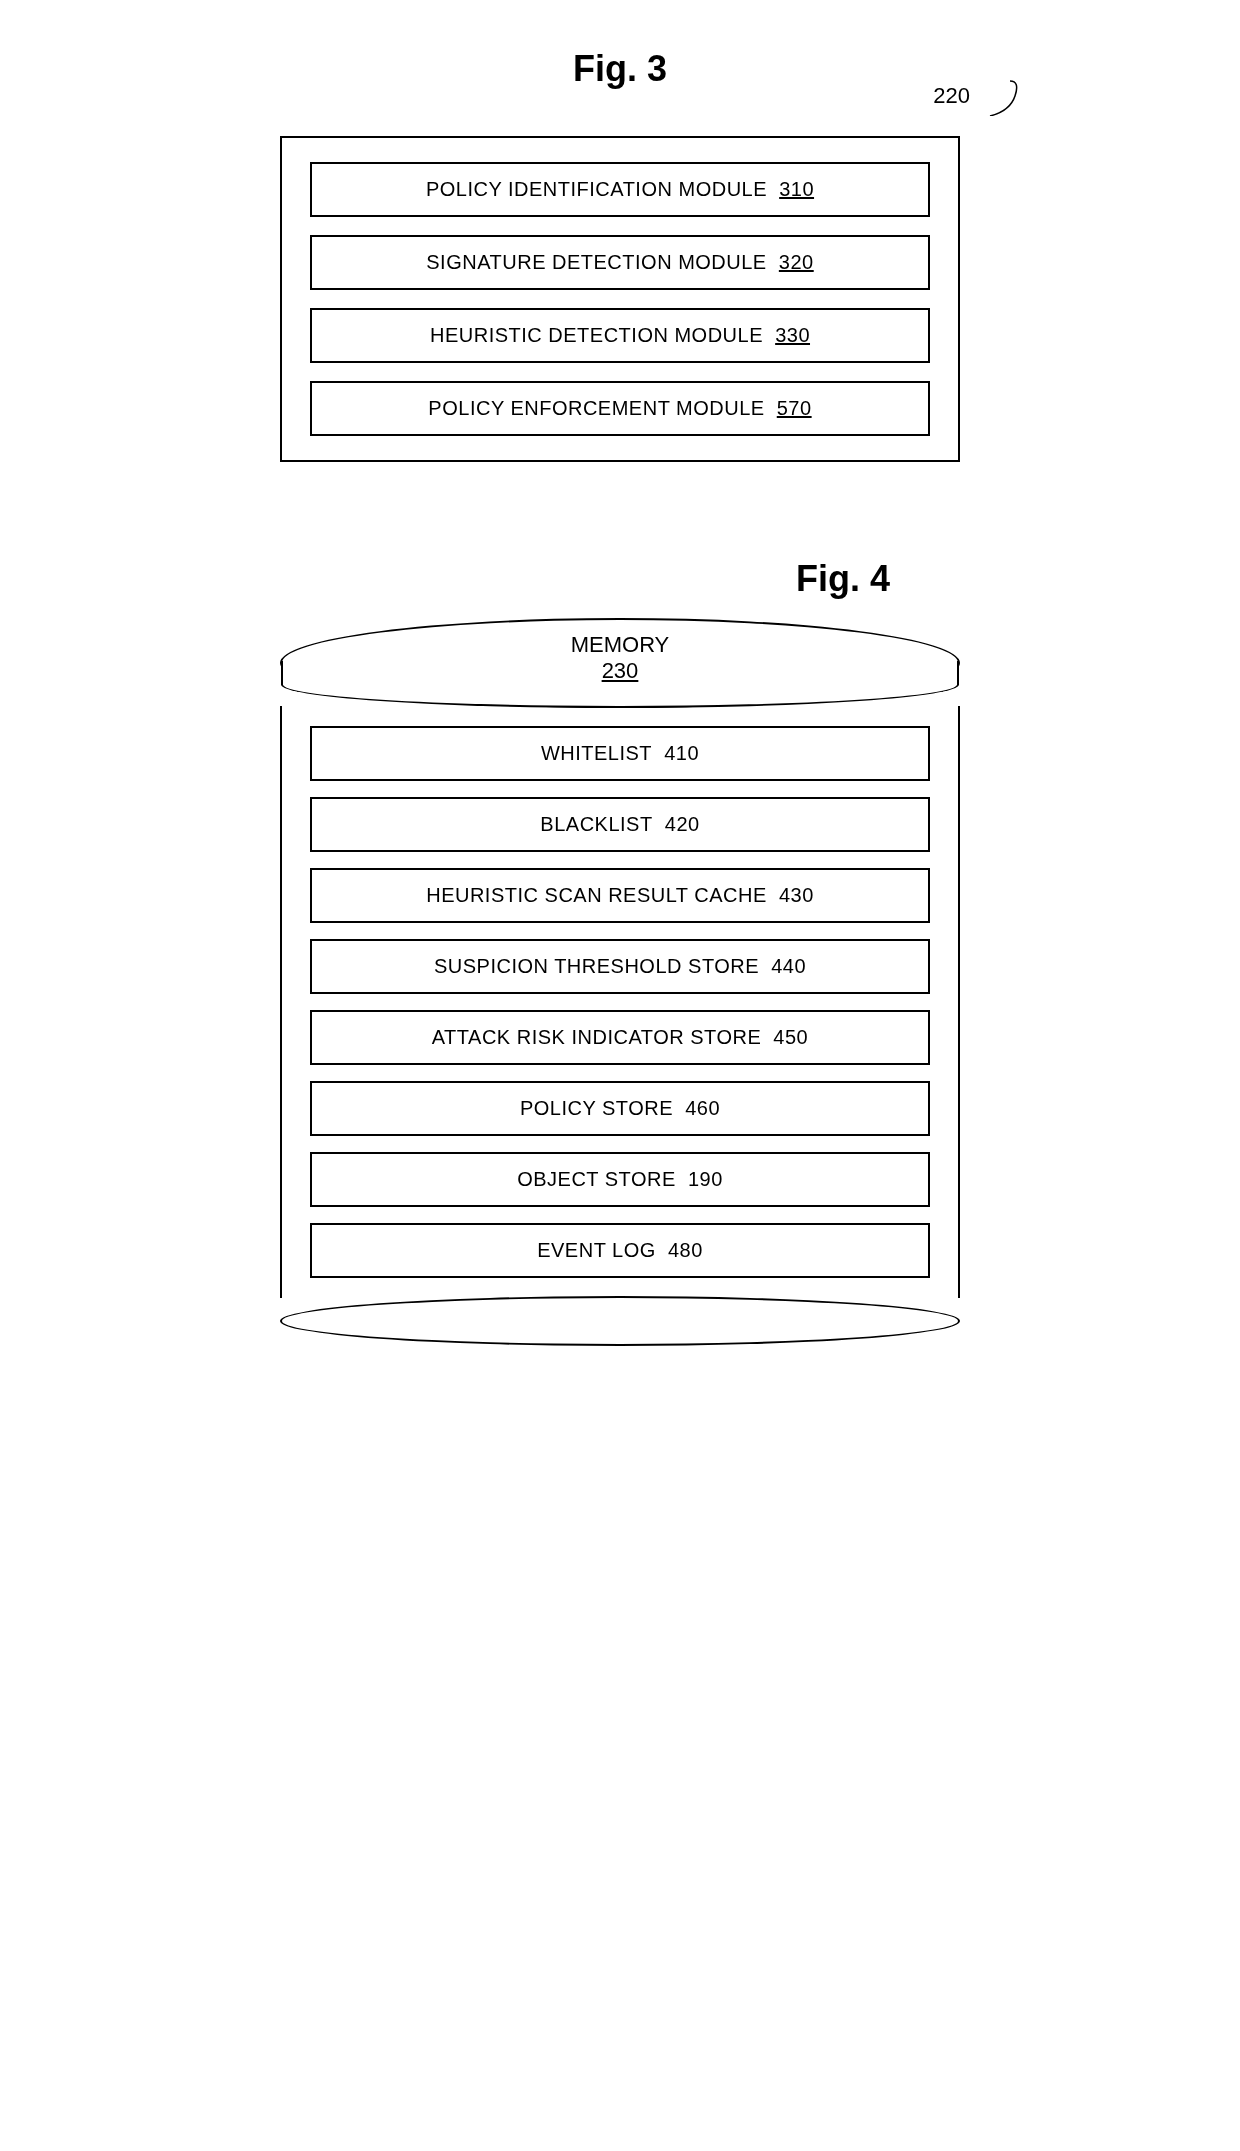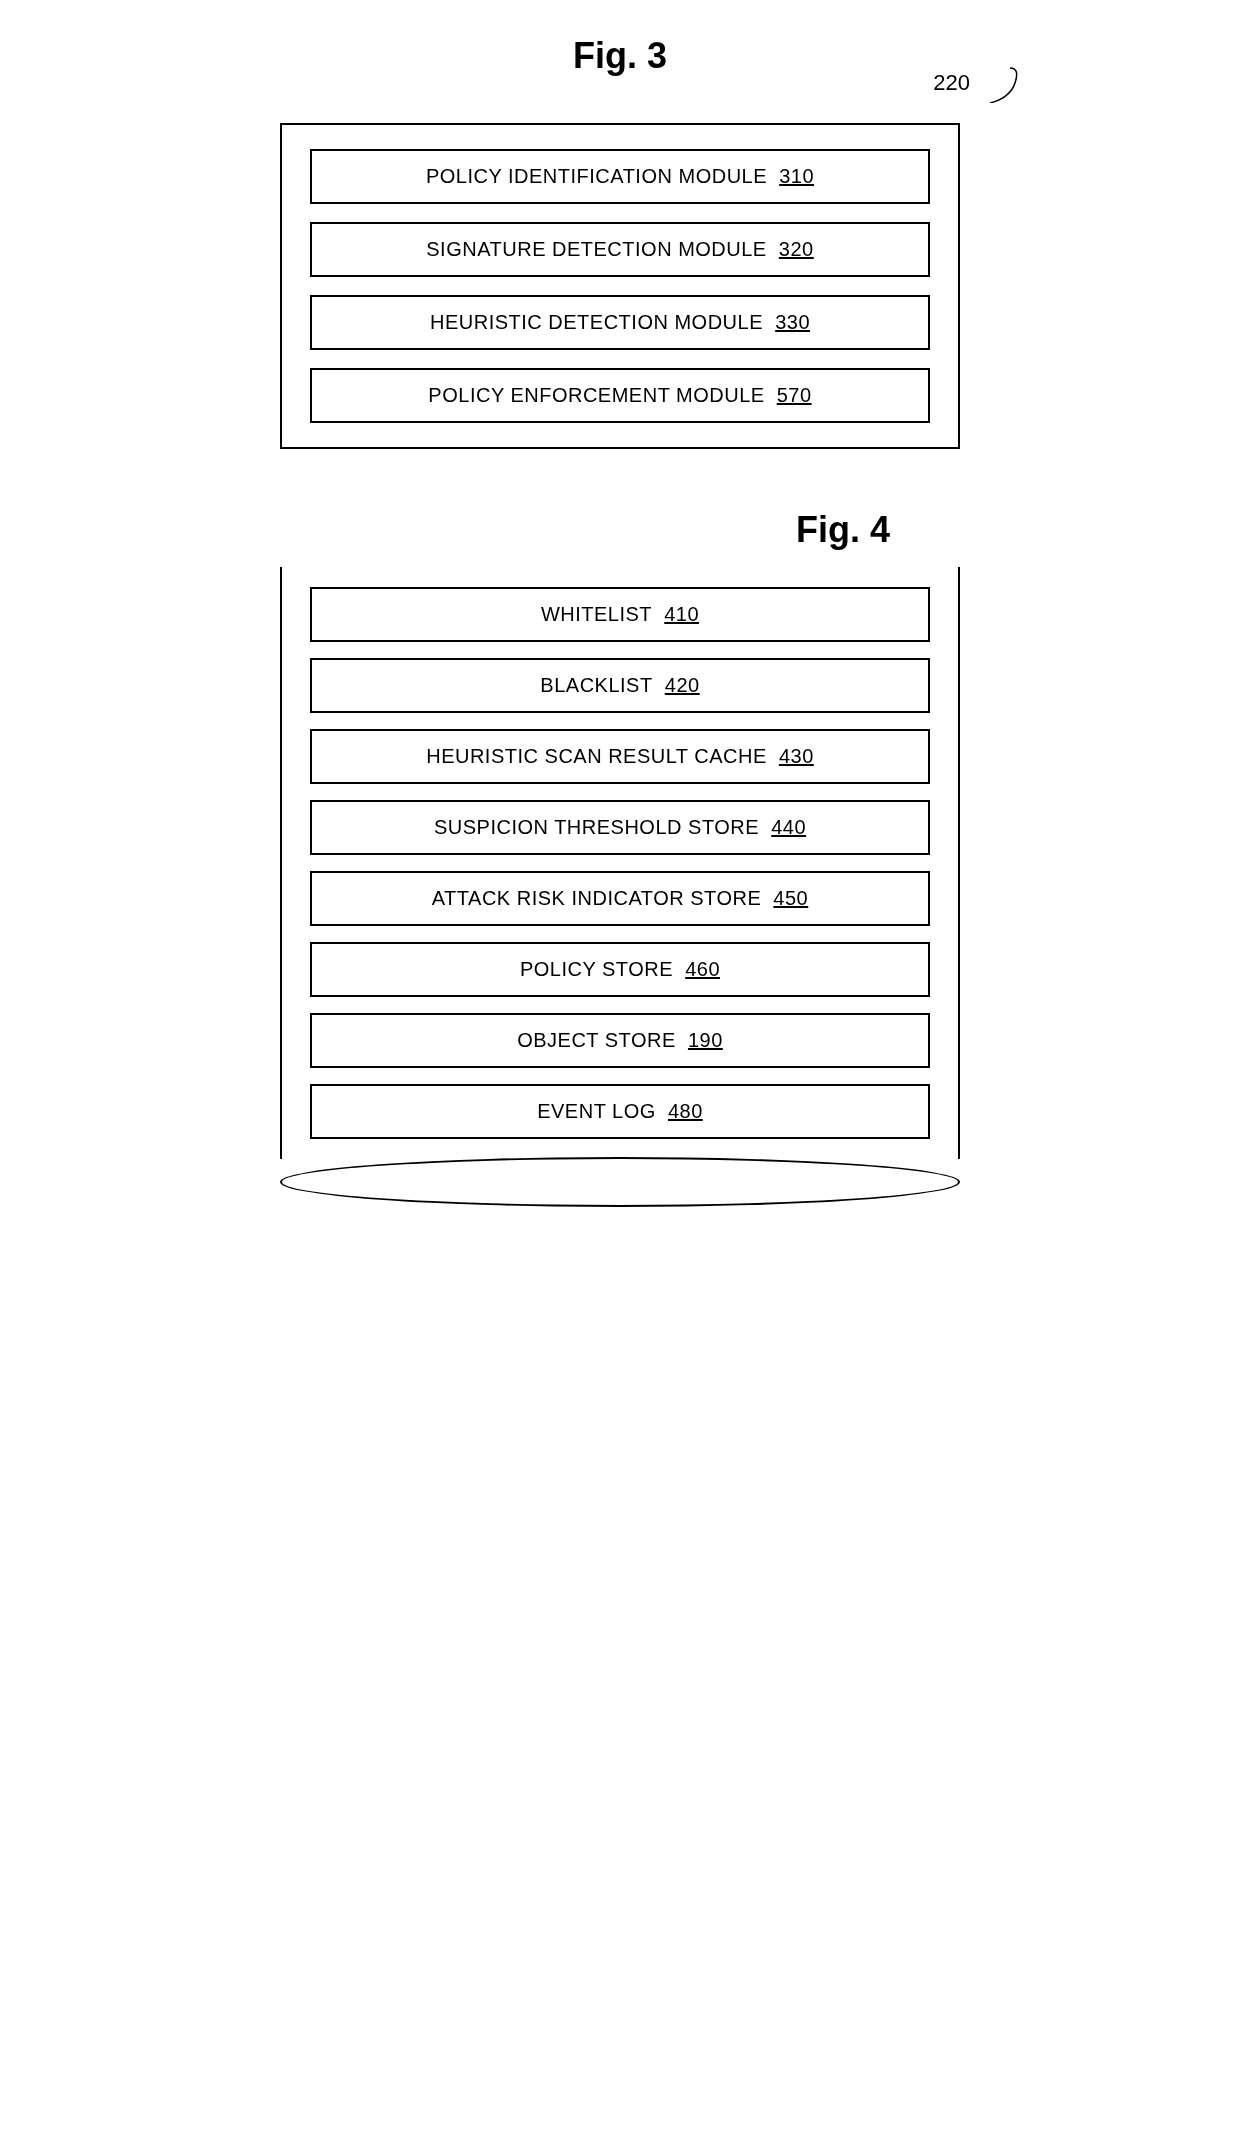--- a/index.html
+++ b/index.html
@@ -7,24 +7,25 @@
       background: #ffffff;
       font-family: Arial, sans-serif;
       width: 1240px;
       min-height: 2151px;
       position: relative;
       overflow-x: hidden;
     }
 
     .page-container {
       width: 1240px;
-      padding: 35px 100px;
-      display: flex;
-      flex-direction: column;
-      align-items: center;
+      padding: 48px 100px;
+      display: flex;
+      flex-direction: column;
+      align-items: center;
+      gap: 36px;
     }
 
     
     .fig3-section {
       width: 100%;
       display: flex;
       flex-direction: column;
       align-items: center;
       margin-bottom: 60px;
     }
@@ -142,21 +143,20 @@
     .store-box {
       border: 2px solid #000;
       padding: 14px 20px;
       text-align: center;
       font-size: 20px;
       letter-spacing: 0.5px;
       background: #fff;
     }
 
     .store-box .ref-num {
-      text-decoration: underline;
     }
   </style>
 </head>
 <body>
 
 <div class="page-container">
 
   <div class="fig3-section">
     <div style="width:680px; display:flex; justify-content:center; margin-bottom:16px;">
       <span class="fig-title">Fig. 3</span>
@@ -188,20 +188,26 @@
     </div>
   </div>
 
   <div class="fig4-section">
     <div style="width:780px; display:flex; justify-content:flex-end; margin-bottom:8px;">
       <span class="fig4-title">Fig. 4</span>
     </div>
 
     <div class="cylinder">
 
+      <div class="cylinder-top">
+        <div style="z-index:5; position:relative; text-align:center; margin-top:-10px;">
+          <div style="font-size:22px;">MEMORY</div>
+          <div style="font-size:22px; text-decoration:underline;">230</div>
+        </div>
+      </div>
 
       <div class="cylinder-body">
         <div class="store-box">
           <span>WHITELIST</span>&nbsp;&nbsp;<span class="ref-num">410</span>
         </div>
         <div class="store-box">
           <span>BLACKLIST</span>&nbsp;&nbsp;<span class="ref-num">420</span>
         </div>
         <div class="store-box">
           <span>HEURISTIC SCAN RESULT CACHE</span>&nbsp;&nbsp;<span class="ref-num">430</span>

